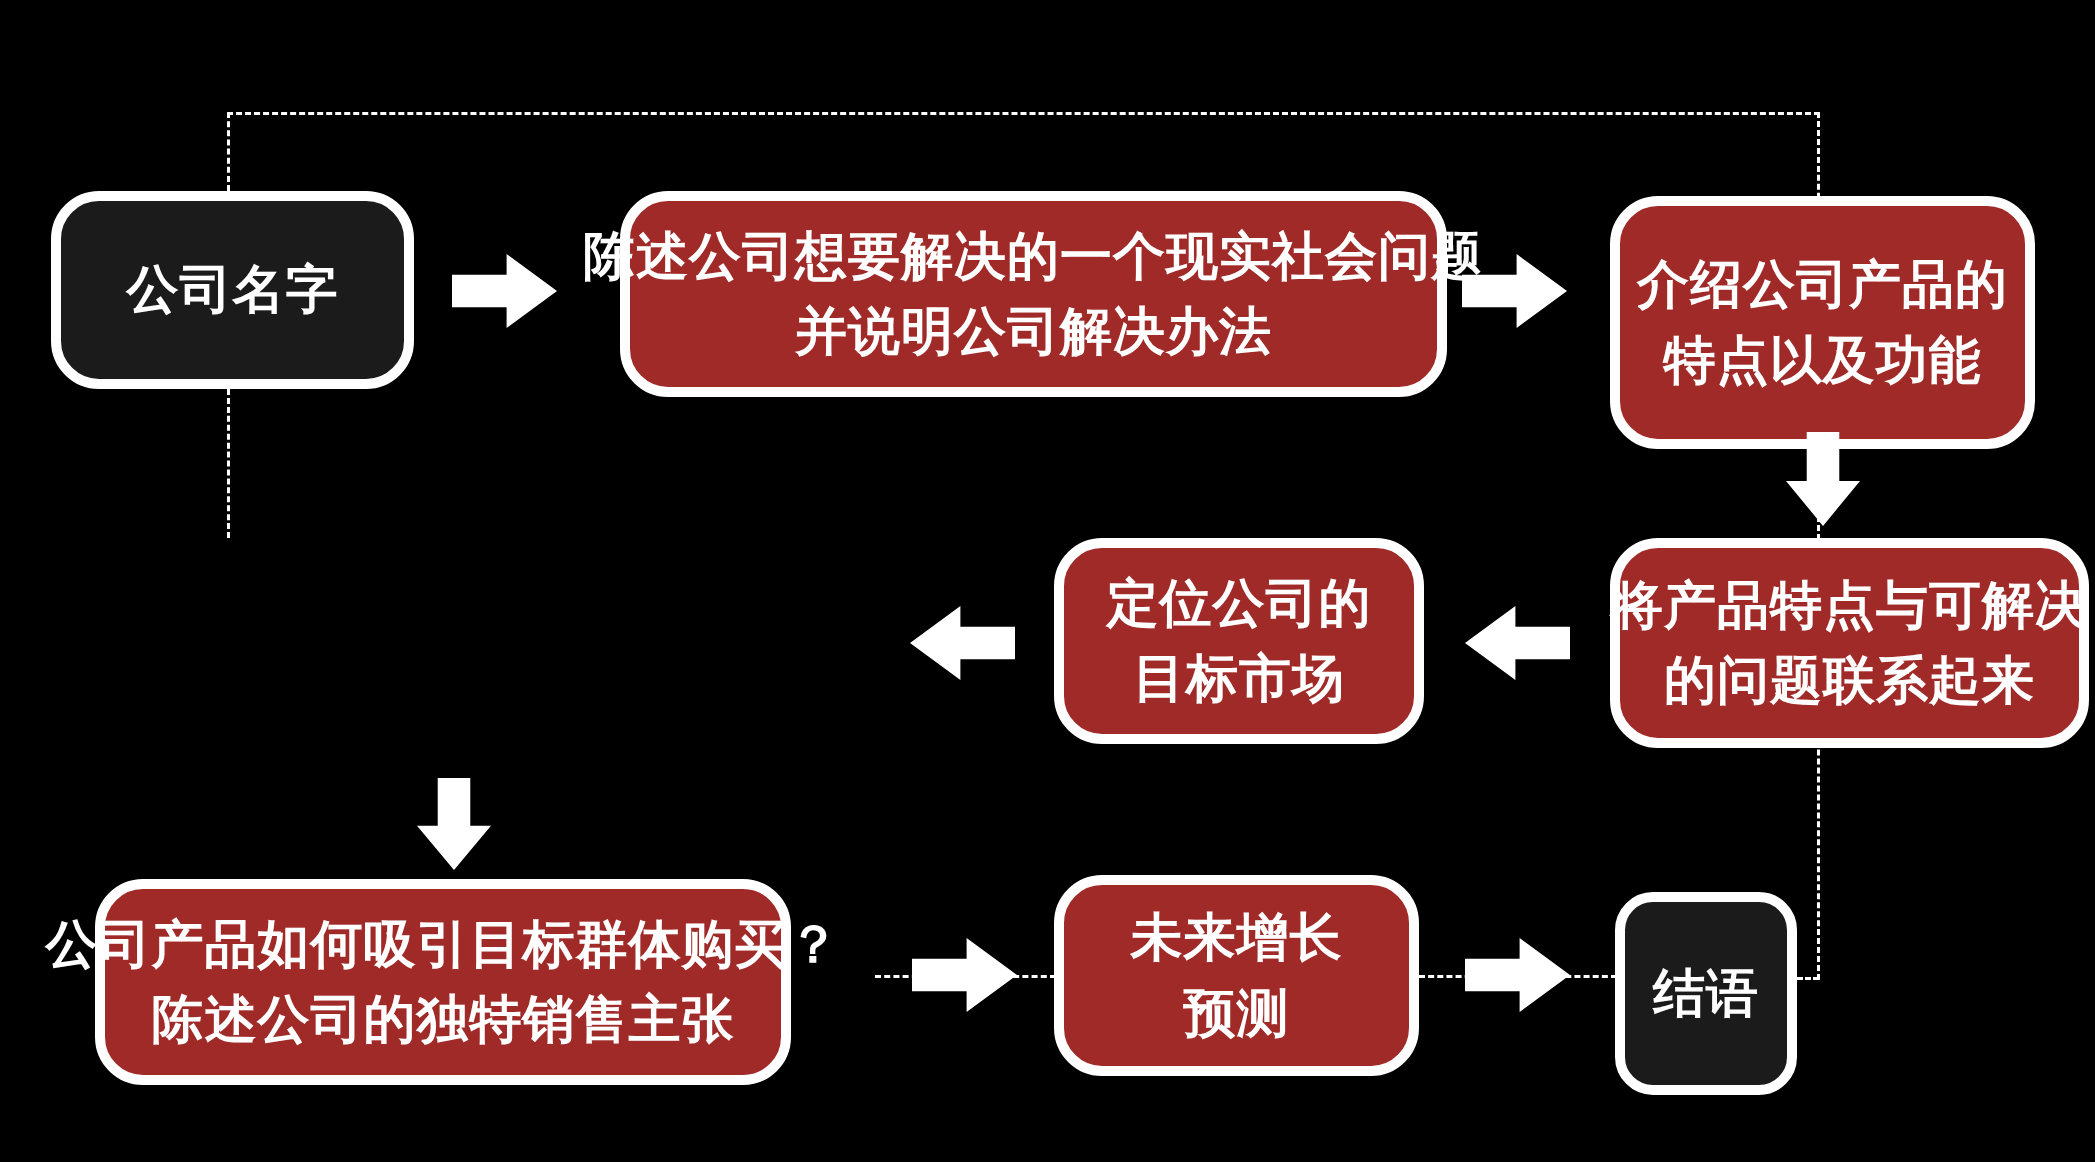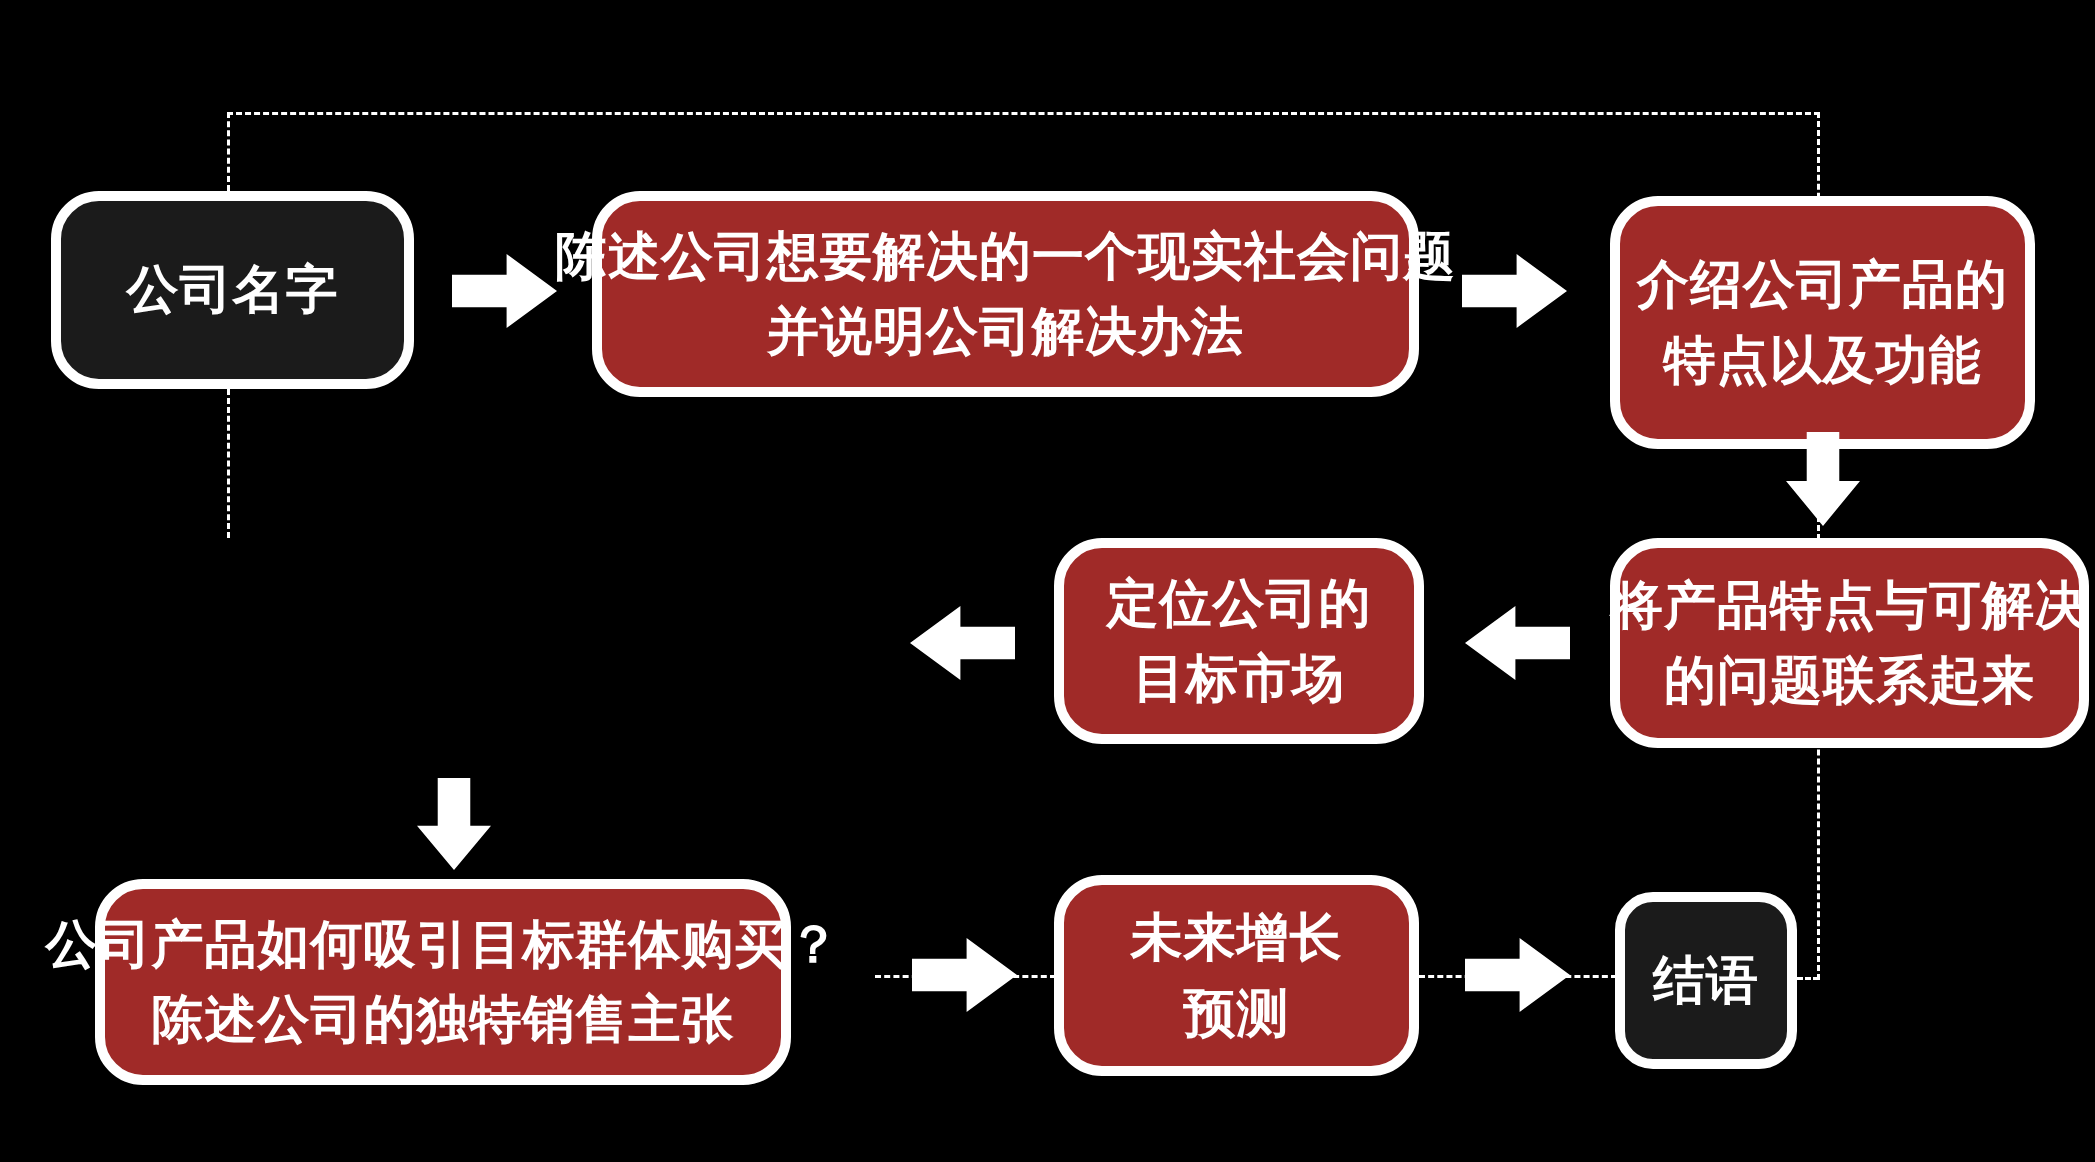--- a/index.html
+++ b/index.html
@@ -73,21 +73,21 @@
   <div class="dash v" style="left:227px; top:389px; height:149px;"></div>
   <div class="dash h" style="left:875px; top:975px; width:181px;"></div>
   <div class="dash h" style="left:1419px; top:975px; width:198px;"></div>
 
   <div class="node black" style="left:51px; top:191px; width:363px; height:198px;">
     <span>公司名字</span>
   </div>
 
   <div class="arrow right" style="left:452px; top:254px; width:105px; height:74px;"></div>
 
-  <div class="node red" style="left:592px; top:191px; width:827px; height:206px;">
+  <div class="node red" style="left:620px; top:191px; width:827px; height:206px;">
     <span>陈述公司想要解决的一个现实社会问题</span>
     <span>并说明公司解决办法</span>
   </div>
 
   <div class="arrow right" style="left:1462px; top:254px; width:105px; height:74px;"></div>
 
   <div class="node red" style="left:1610px; top:196px; width:425px; height:253px;">
     <span>介绍公司产品的</span>
     <span>特点以及功能</span>
   </div>
@@ -118,17 +118,17 @@
 
   <div class="arrow right" style="left:912px; top:938px; width:105px; height:74px;"></div>
 
   <div class="node red" style="left:1054px; top:875px; width:365px; height:201px;">
     <span>未来增长</span>
     <span>预测</span>
   </div>
 
   <div class="arrow right" style="left:1465px; top:938px; width:105px; height:74px;"></div>
 
-  <div class="node black small" style="left:1615px; top:892px; width:182px; height:177px;">
+  <div class="node black small" style="left:1615px; top:892px; width:182px; height:203px;">
     <span>结语</span>
   </div>
 
 </div>
 
 </body></html>

